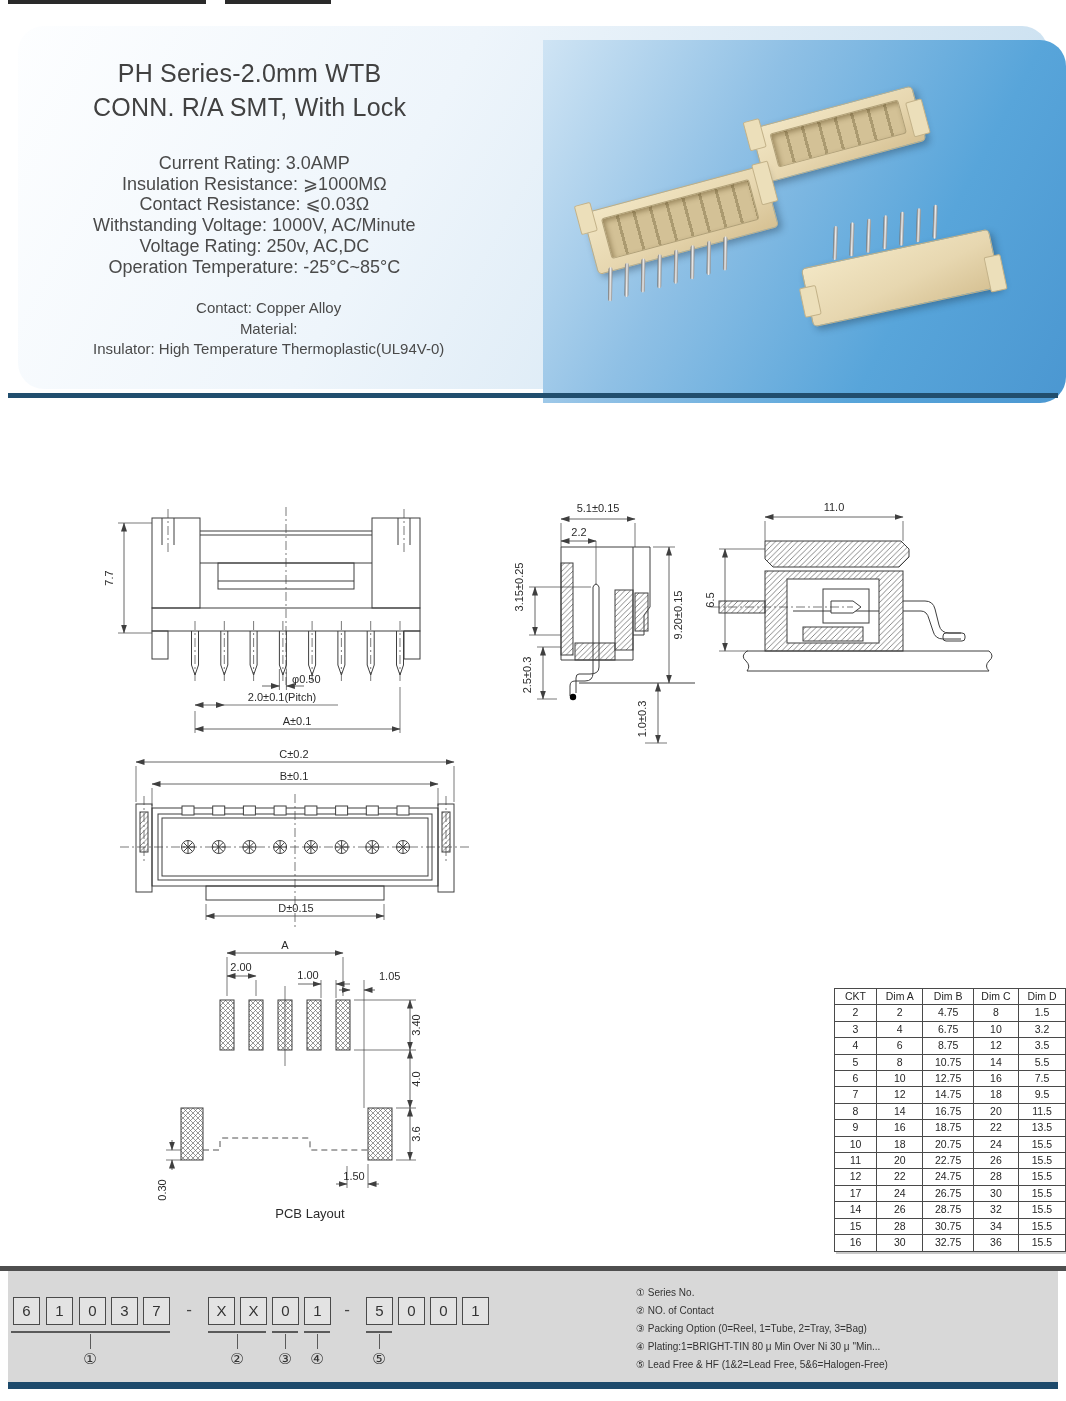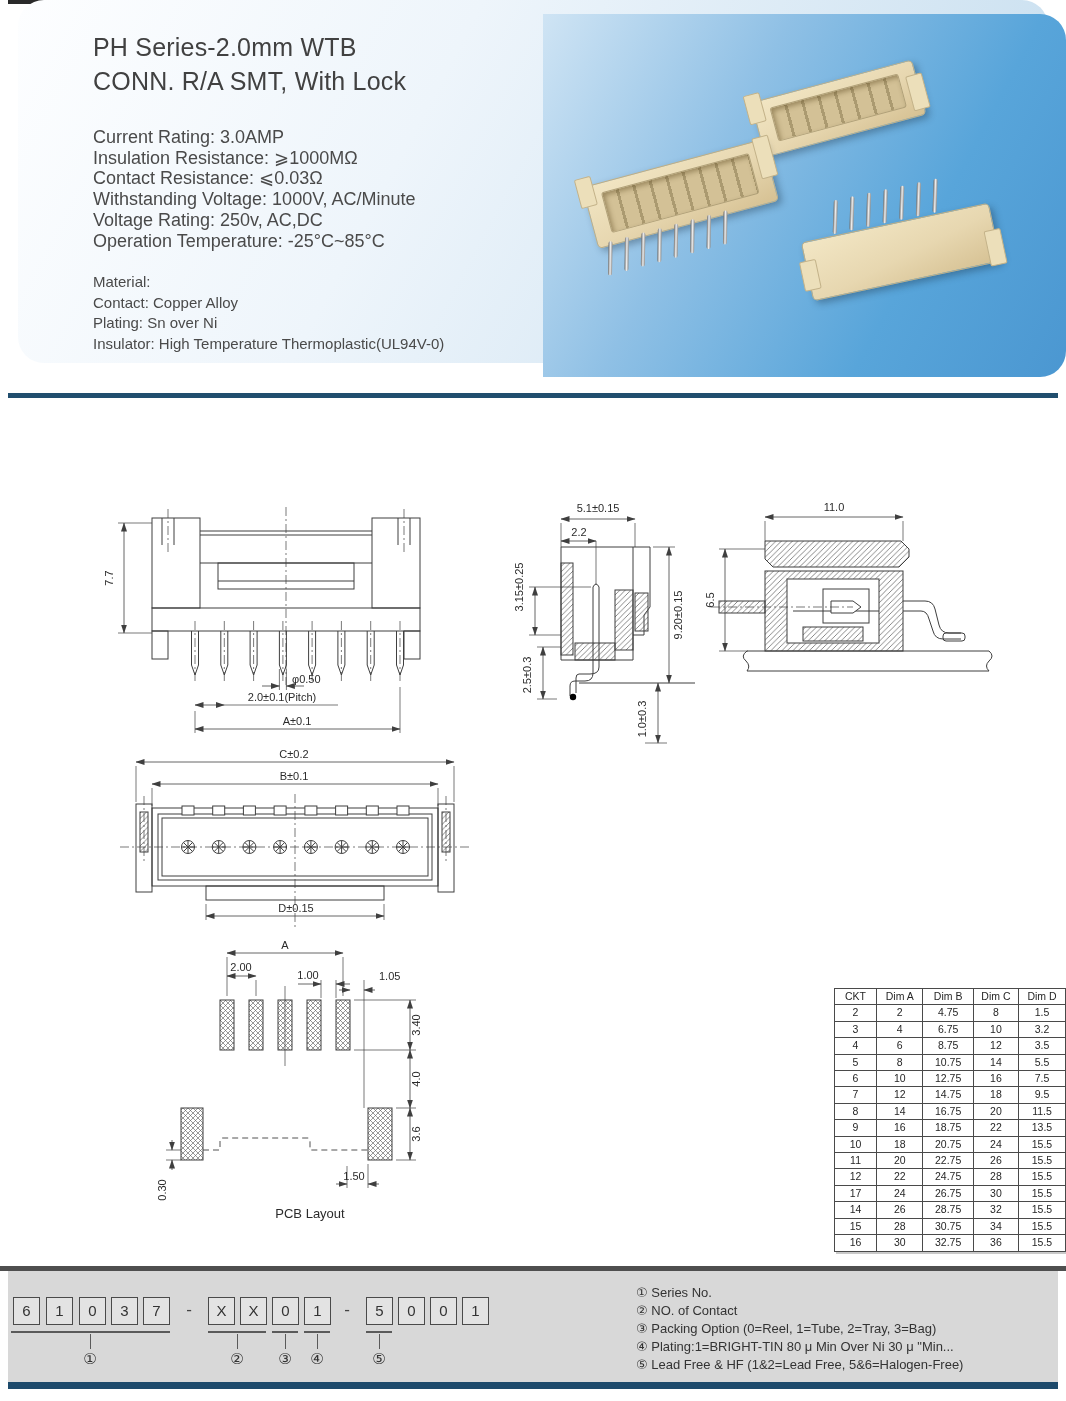--- a/index.html
+++ b/index.html
@@ -4,22 +4,22 @@
 <style>
   html,body{margin:0;padding:0;background:#ffffff;}
   .page{position:relative;width:1066px;height:1401px;background:#fff;overflow:hidden;
         font-family:"Liberation Sans","DejaVu Sans",sans-serif;color:#3c3c3c;}
   .abs{position:absolute;}
 
   
   .topbar{position:absolute;top:0;height:4px;background:#2a2a2a;}
 
   
-  .hero{position:absolute;left:18px;top:0;width:1030px;height:363px;border-radius:26px;
-        background:linear-gradient(118deg,#fdfeff 0%,#eef5fb 38%,#c3dcee 100%);}
+  .hero{position:absolute;left:18px;top:26px;width:1030px;height:363px;border-radius:26px;
+        background:linear-gradient(118deg,#fdfeff 0%,#eef5fb 38%,#c3dcee 100%);text-align:center;}
   .hero-title{position:absolute;left:75px;top:30px;font-size:25px;line-height:34px;color:#414141;letter-spacing:.2px;}
   .hero-specs{position:absolute;left:75px;top:127px;font-size:18px;line-height:20.7px;color:#4a4a4a;}
   .hero-material{position:absolute;left:75px;top:272px;font-size:15px;line-height:20.7px;color:#4a4a4a;}
 
   
   .photo{position:absolute;left:525px;top:14px;width:523px;height:363px;
          border-radius:0 26px 26px 0;overflow:hidden;
          background:linear-gradient(118deg,#cfe4f4 0%,#8fc0e5 35%,#58a5da 70%,#4b97d1 100%);}
   .connector{position:absolute;}
   .conn-body{position:relative;background:linear-gradient(165deg,#f2e6c4 0%,#e7d7b0 55%,#d6c193 100%);
@@ -57,21 +57,21 @@
   .pn-topline{position:absolute;left:0;top:1266px;width:1066px;height:5px;background:#4f4f4f;}
   .pn-section{position:absolute;left:8px;top:1271px;width:1050px;height:111px;background:#d8d8d8;}
   .pn-box{position:absolute;top:26px;width:25px;height:26px;background:#e3e3e3;border:1.5px solid #4a4a4a;
           font-size:15px;color:#333;text-align:center;line-height:26px;}
   .pn-dash{position:absolute;top:26px;width:18px;font-size:17px;color:#444;text-align:center;line-height:26px;}
   .pn-underline{position:absolute;top:60px;height:2px;background:#5a5a5a;}
   .pn-leader{position:absolute;top:63px;width:1px;height:15px;background:#5a5a5a;}
   .pn-marker{position:absolute;top:79px;width:20px;text-align:center;font-size:15px;color:#333;}
   .pn-bottomline{position:absolute;left:8px;top:1382px;width:1050px;height:7px;background:#1d4a6b;}
 
-  .legend{position:absolute;left:636px;top:1284px;font-size:13px;line-height:18px;color:#333;}
+  .legend{position:absolute;left:636px;top:1284px;font-size:10px;line-height:18px;color:#333;}
 </style>
 </head>
 <body>
 
 <div class="page">
 
   <svg width="0" height="0" style="position:absolute">
     <defs>
       <marker id="ae" markerWidth="10" markerHeight="8" refX="8.5" refY="3" orient="auto" markerUnits="userSpaceOnUse">
         <path d="M0,0 L9,3 L0,6 Z" fill="#3f3f3f" stroke="none"></path>
@@ -98,23 +98,22 @@
     </div>
     <div class="hero-specs">
       <div>Current Rating: 3.0AMP</div>
       <div>Insulation Resistance: ⩾1000MΩ</div>
       <div>Contact Resistance: ⩽0.03Ω</div>
       <div>Withstanding Voltage: 1000V, AC/Minute</div>
       <div>Voltage Rating: 250v, AC,DC</div>
       <div>Operation Temperature: -25°C~85°C</div>
     </div>
     <div class="hero-material">
+      <div>Contact: Copper Alloy</div>
       <div>Material:</div>
-      <div>Contact: Copper Alloy</div>
-      <div>Plating: Sn over Ni</div>
       <div>Insulator: High Temperature Thermoplastic(UL94V-0)</div>
     </div>
 
     <div class="photo">
       <div class="connector" style="left:212px;top:66px;transform:rotate(-15deg);">
         <div class="conn-body" style="width:165px;height:55px;">
           <div class="conn-ear" style="left:-7px;top:-9px;"></div>
           <div class="conn-ear" style="right:-7px;top:14px;height:34px;"></div>
           <div class="conn-slot"></div>
         </div>

